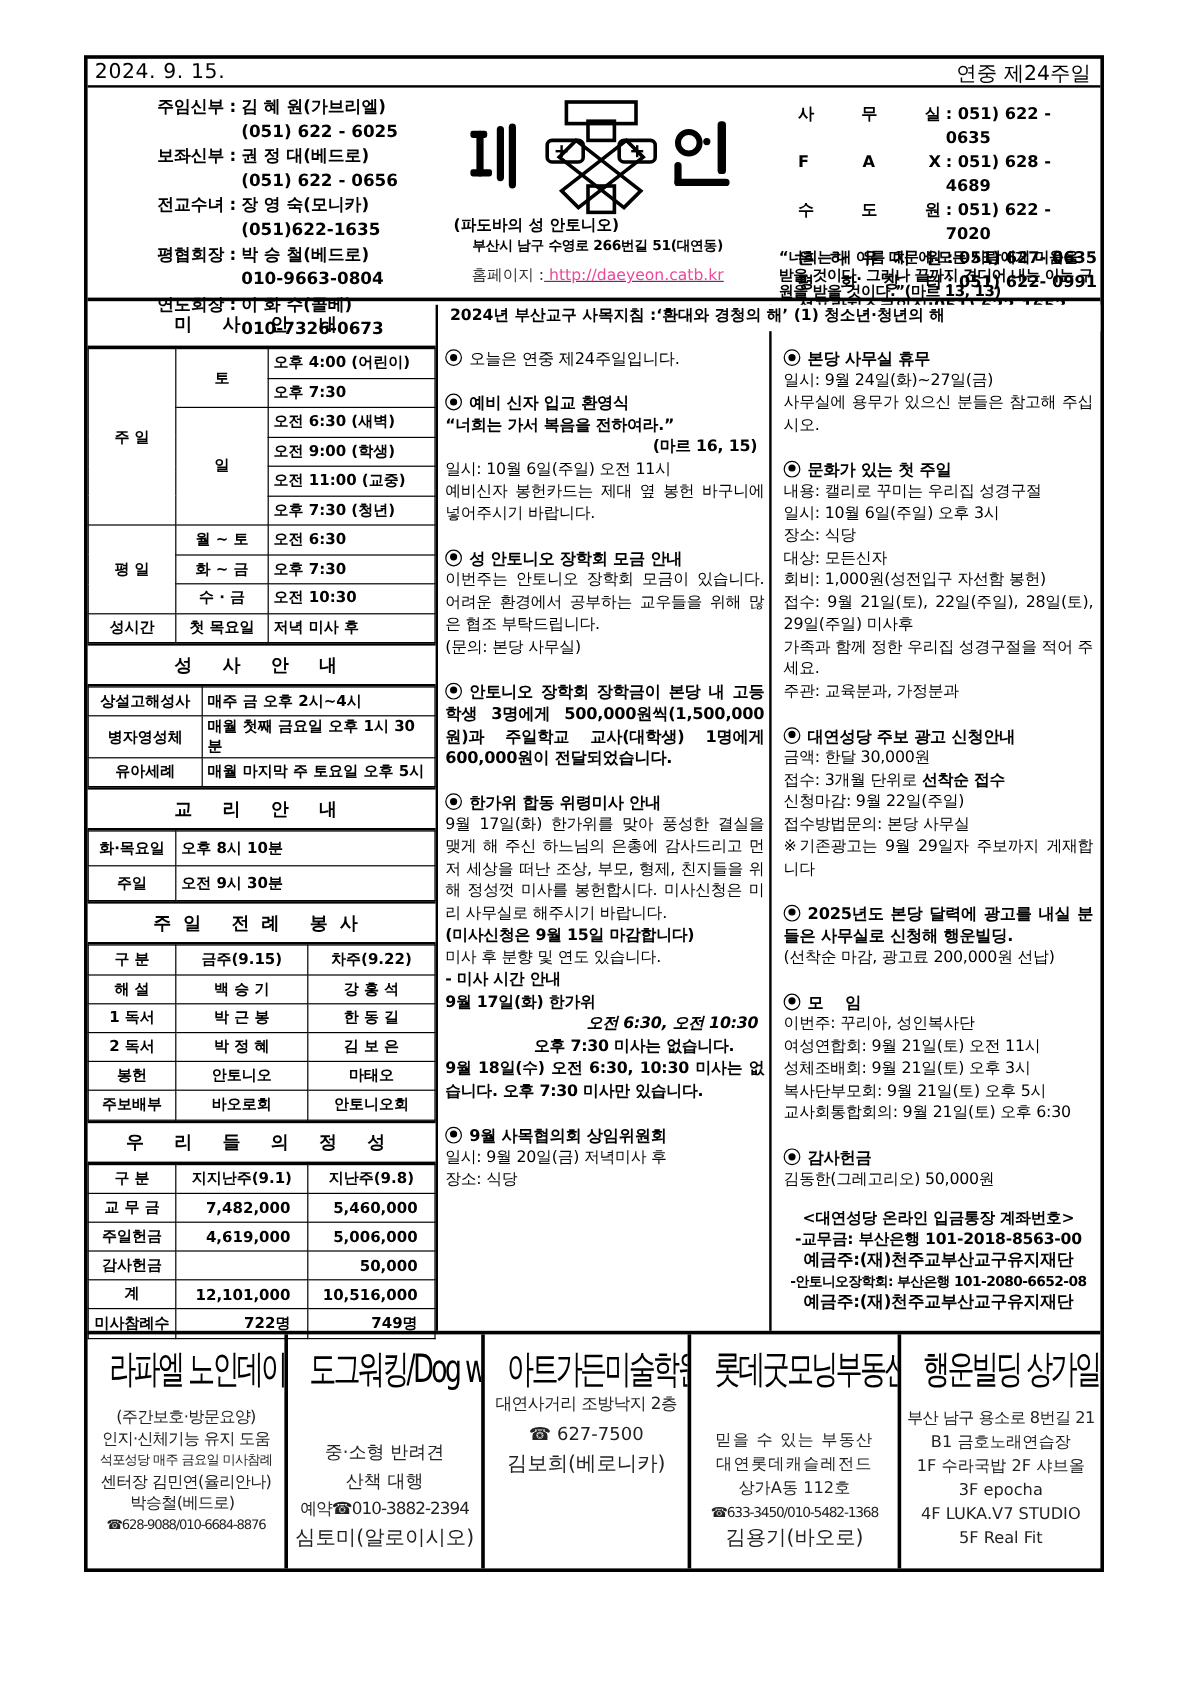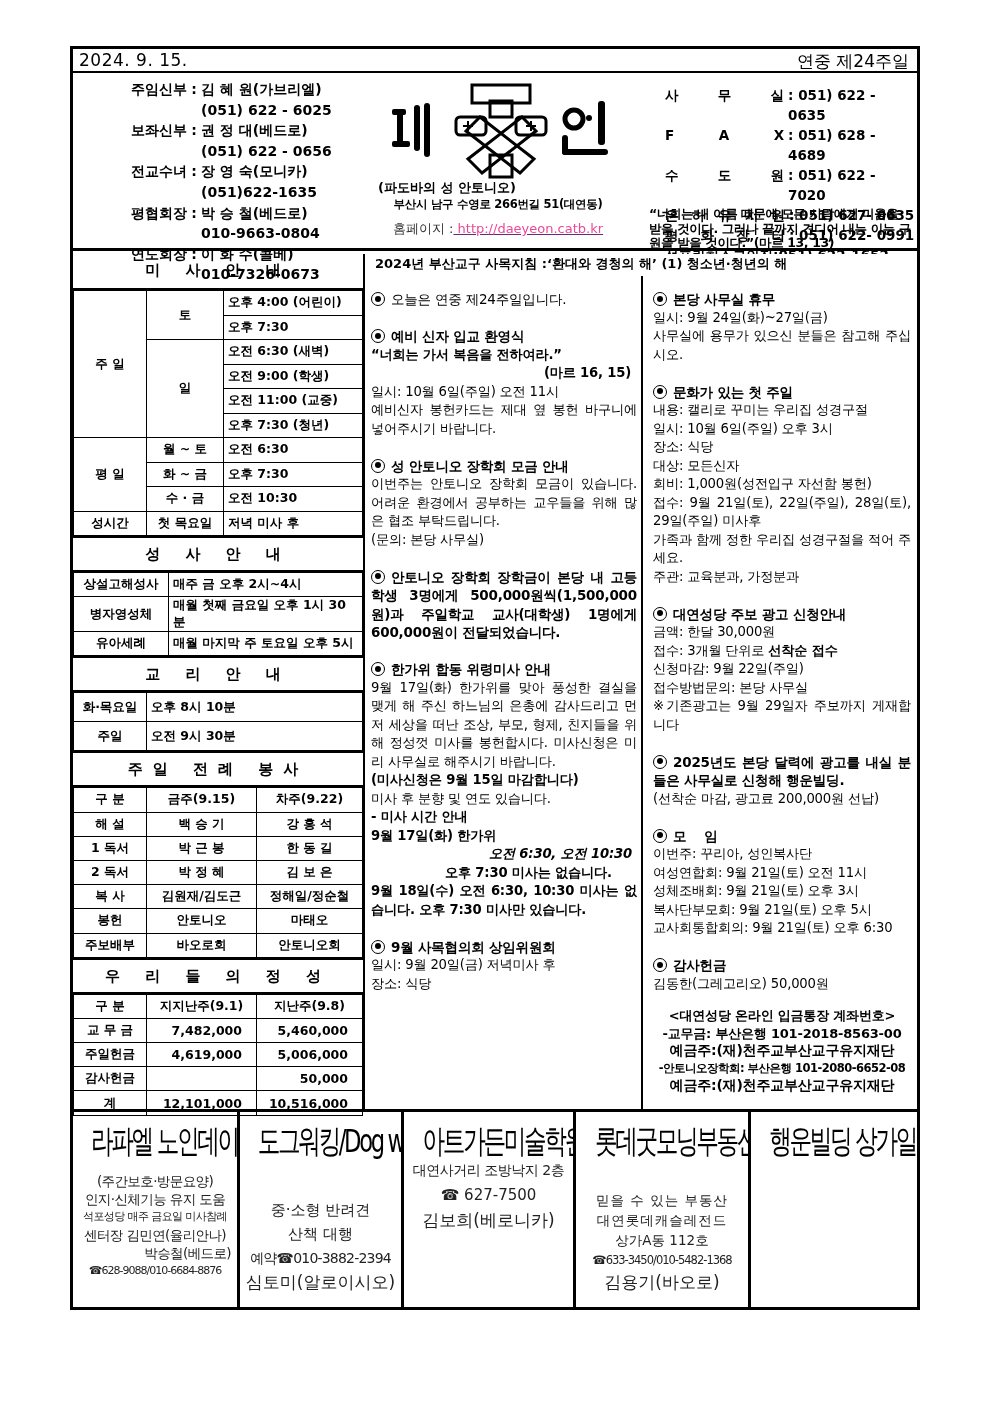--- a/index.html
+++ b/index.html
@@ -315,25 +315,20 @@
             <td>1 독서</td>
             <td>박 근 봉</td>
             <td>한 동 길</td>
           </tr>
       <tr>
             <td>2 독서</td>
             <td>박 정 혜</td>
             <td>김 보 은</td>
           </tr>
       <tr>
-            <td>복  사</td>
-            <td>김원재/김도근</td>
-            <td>정해일/정순철</td>
-          </tr>
-      <tr>
             <td>봉헌</td>
             <td>안토니오</td>
             <td>마태오</td>
           </tr>
       <tr>
             <td>주보배부</td>
             <td>바오로회</td>
             <td>안토니오회</td>
           </tr>
     </tbody>
@@ -365,20 +360,25 @@
       <tr>
             <td>감사헌금</td>
             <td class="r"></td>
             <td class="r">50,000</td>
           </tr>
       <tr>
             <td>계</td>
             <td class="r">12,101,000</td>
             <td class="r">10,516,000</td>
           </tr>
+      <tr>
+            <td>미사참례수</td>
+            <td class="r">722명</td>
+            <td class="r">749명</td>
+          </tr>
     </tbody>
       </table>
   </div>
 
   <div class="banner">2024년 부산교구 사목지침 :‘환대와 경청의 해’ (1) 청소년·청년의 해</div>
 
   <div class="midcol">
     <div class="notices" style="left:6px; top:36px; width:266px;">
       <div class="notice">
         <div class="h"><span class="bullet"></span><span style="font-weight:normal">오늘은 연중 제24주일입니다.</span></div>
@@ -470,21 +470,21 @@
   </div>
 
   <div class="ads">
     <div class="ad" style="width:167px">
       <div class="title">라파엘 노인데이케어센터</div>
       <div class="body" style="margin-top:14px; line-height:18px; letter-spacing:-0.6px">
         <div>(주간보호·방문요양)</div>
         <div>인지·신체기능 유지 도움</div>
         <div style="font-size:11px">석포성당 매주 금요일 미사참례</div>
         <div>센터장 김민연(율리안나)</div>
-        <div style="text-align:right; padding-right:6px">박승철(베드로)</div>
+        <div style="text-align:center; padding-right:6px">박승철(베드로)</div>
         <div style="font-size:11px; letter-spacing:-1px">☎628-9088/010-6684-8876</div>
       </div>
     </div>
     <div class="ad" style="width:164px">
       <div class="title">도그워킹/Dog walking</div>
       <div class="body" style="margin-top:40px; font-size:15px; line-height:24px">
         <div>중·소형 반려견</div>
         <div>산책 대행</div>
         <div style="font-size:14px; letter-spacing:-0.8px">예약☎010-3882-2394</div>
         <div style="font-size:17px">심토미(알로이시오)</div>
@@ -503,16 +503,24 @@
       <div class="body" style="margin-top:32px; line-height:20px">
         <div style="letter-spacing:1px">믿을 수 있는 부동산</div>
         <div style="letter-spacing:1px">대연롯데캐슬레전드</div>
         <div>상가A동 112호</div>
         <div style="font-size:11.5px; letter-spacing:-1px">☎633-3450/010-5482-1368</div>
         <div style="font-size:17px; margin-top:2px">김용기(바오로)</div>
       </div>
     </div>
     <div class="ad" style="width:166px">
       <div class="title">행운빌딩 상가일동</div>
+      <div class="body" style="margin-top:14px; line-height:20px">
+        <div style="letter-spacing:-0.5px">부산 남구 용소로 8번길 21</div>
+        <div>B1 금호노래연습장</div>
+        <div>1F 수라국밥 2F 샤브올</div>
+        <div>3F epocha</div>
+        <div>4F LUKA.V7 STUDIO</div>
+        <div>5F Real Fit</div>
+      </div>
     </div>
   </div>
 
 </div>
 
 </body></html>

